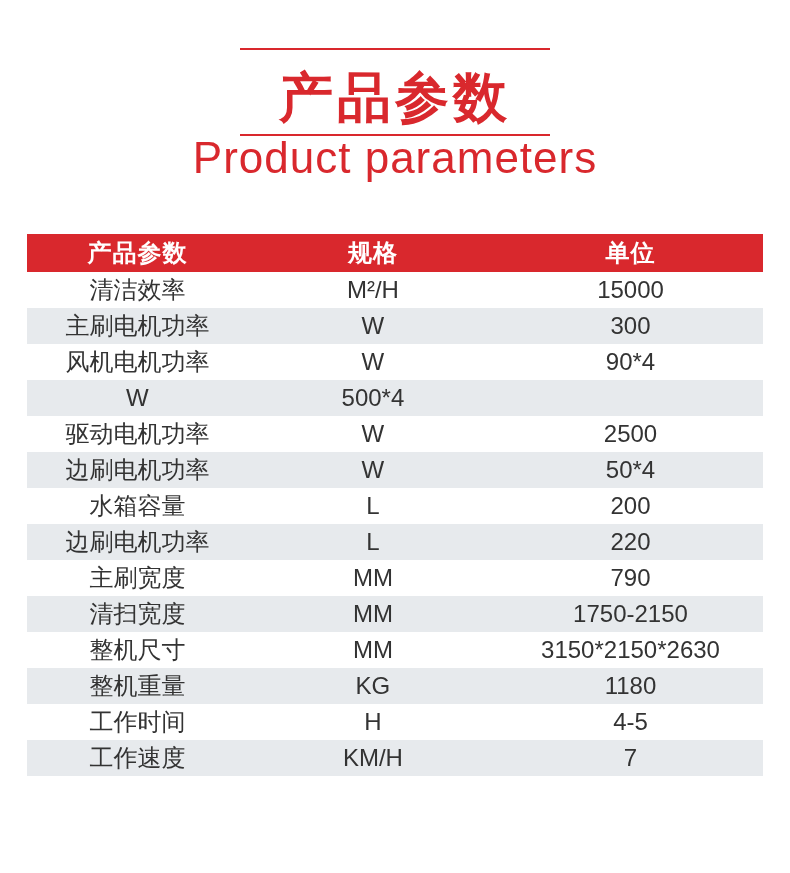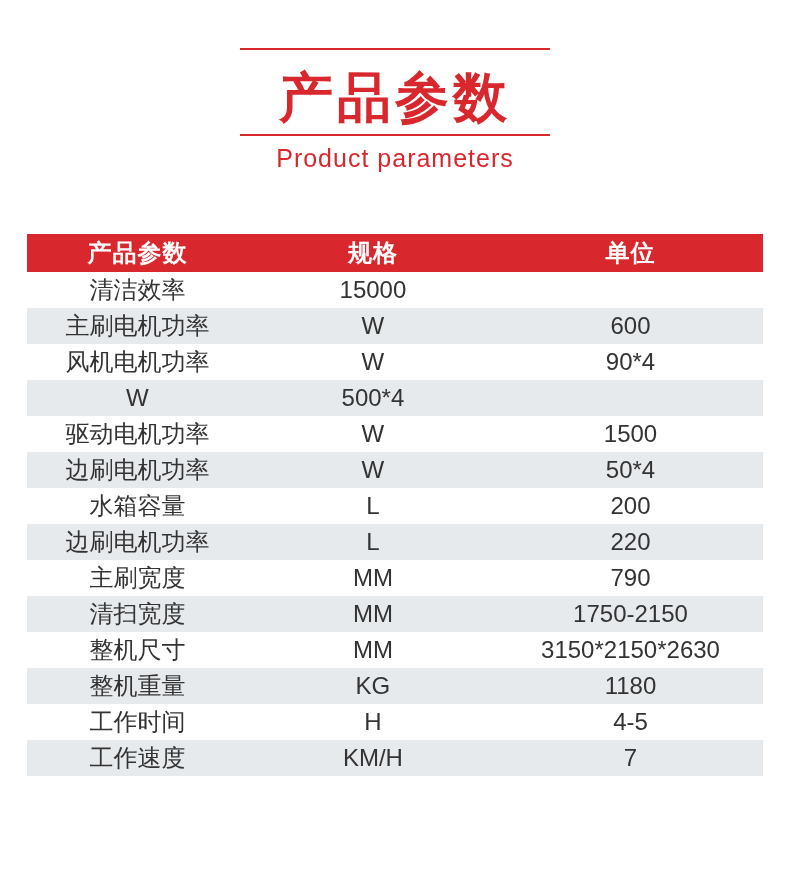--- a/index.html
+++ b/index.html
@@ -18,21 +18,21 @@
     overflow:hidden;
   }
   .title-block{padding-top:48px;text-align:center;}
   .rule{width:310px;height:2px;background:var(--accent);margin:0 auto;}
   .title-zh{
     font-size:54px;font-weight:bold;color:var(--accent);
     letter-spacing:4px;line-height:1;
     padding:20px 0 10px;
   }
   .title-en{
-    font-size:25px;color:var(--accent);
+    font-size:44px;color:var(--accent);
     line-height:40px;margin-top:2px;letter-spacing:1px;
   }
   .spec-table{
     margin:56px 27px 0 27px;
     width:736px;
   }
   .tr{
     display:grid;
     grid-template-columns:30% 34% 36%;
     align-items:center;
@@ -69,44 +69,45 @@
 
 <div class="spec-table">
   <div class="tr thead">
     <div class="th">产品参数</div>
     <div class="th">规格</div>
     <div class="th">单位</div>
   </div>
   <div class="tbody">
   <div class="tr">
     <div class="td">清洁效率</div>
+    <div class="td">M²/H</div>
     <div class="td">15000</div>
   </div>
 
   <div class="tr">
     <div class="td">主刷电机功率</div>
     <div class="td">W</div>
-    <div class="td">600</div>
+    <div class="td">300</div>
   </div>
 
   <div class="tr">
     <div class="td">风机电机功率</div>
     <div class="td">W</div>
     <div class="td">90*4</div>
   </div>
 
   <div class="tr">
     <div class="td">W</div>
     <div class="td">500*4</div>
   </div>
 
   <div class="tr">
     <div class="td">驱动电机功率</div>
     <div class="td">W</div>
-    <div class="td">1500</div>
+    <div class="td">2500</div>
   </div>
 
   <div class="tr">
     <div class="td">边刷电机功率</div>
     <div class="td">W</div>
     <div class="td">50*4</div>
   </div>
 
   <div class="tr">
     <div class="td">水箱容量</div>

